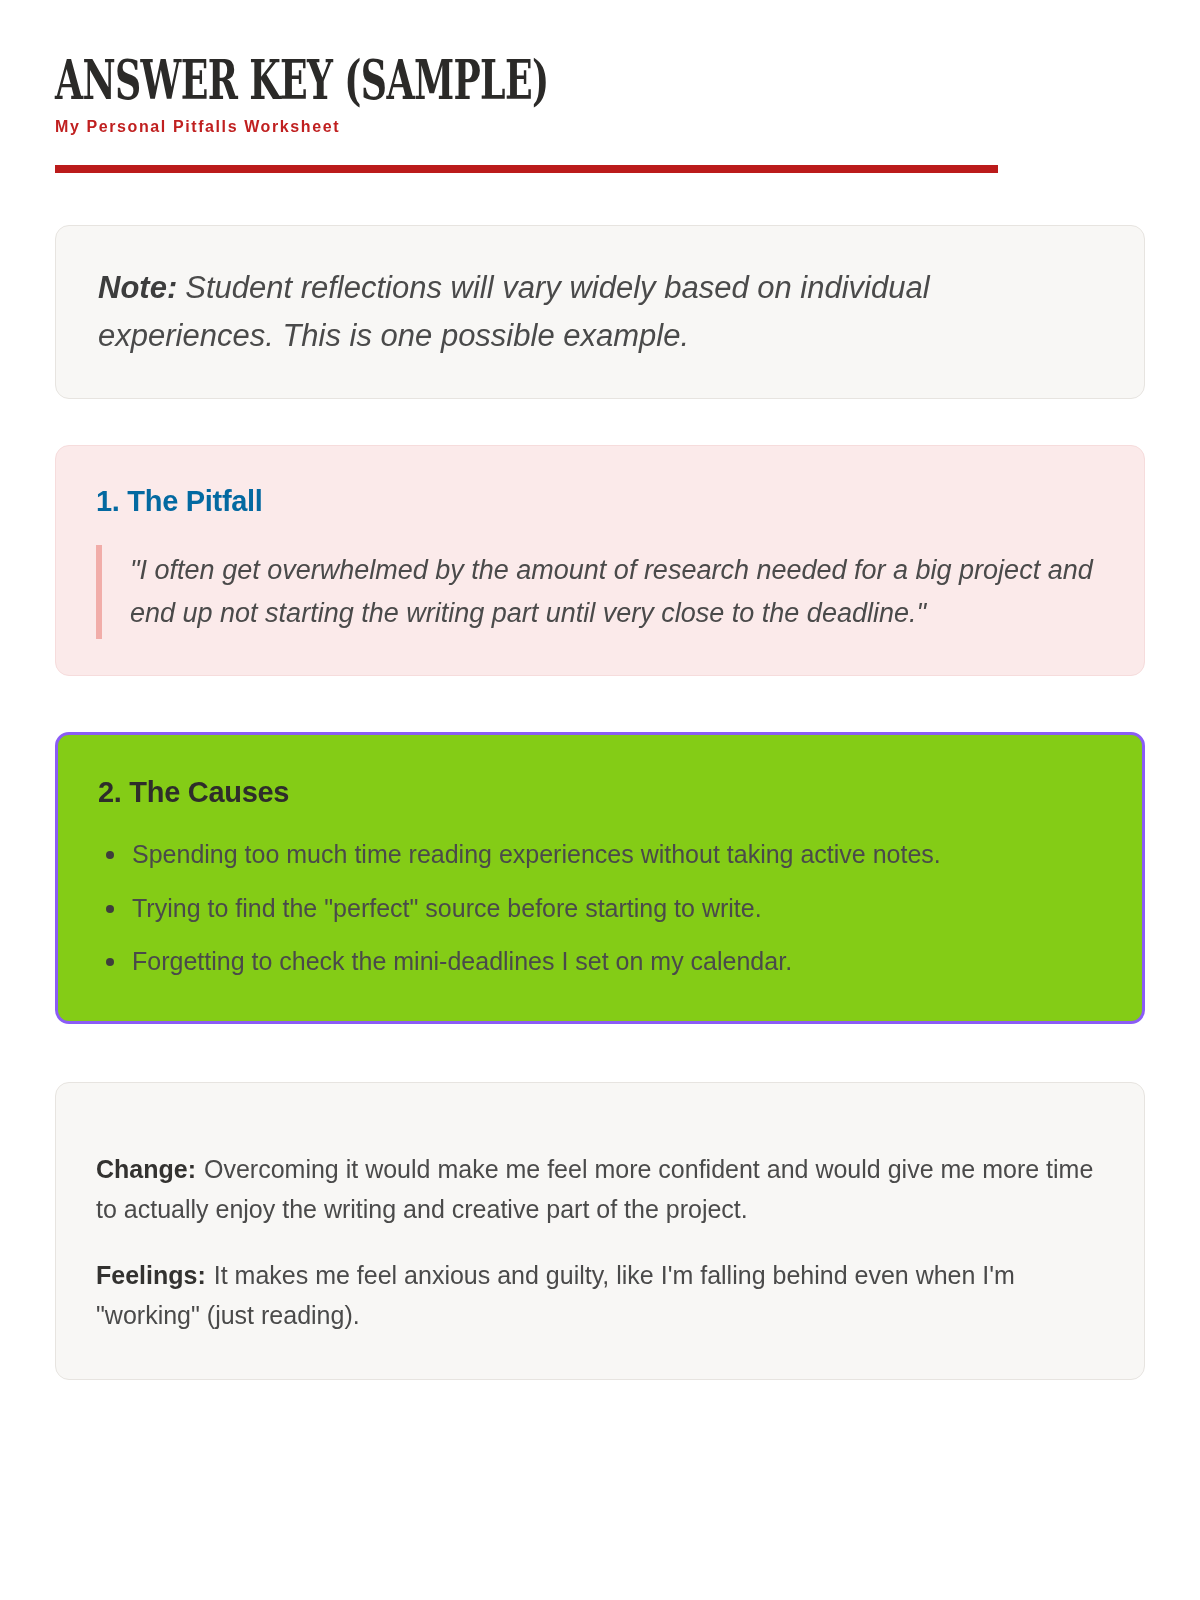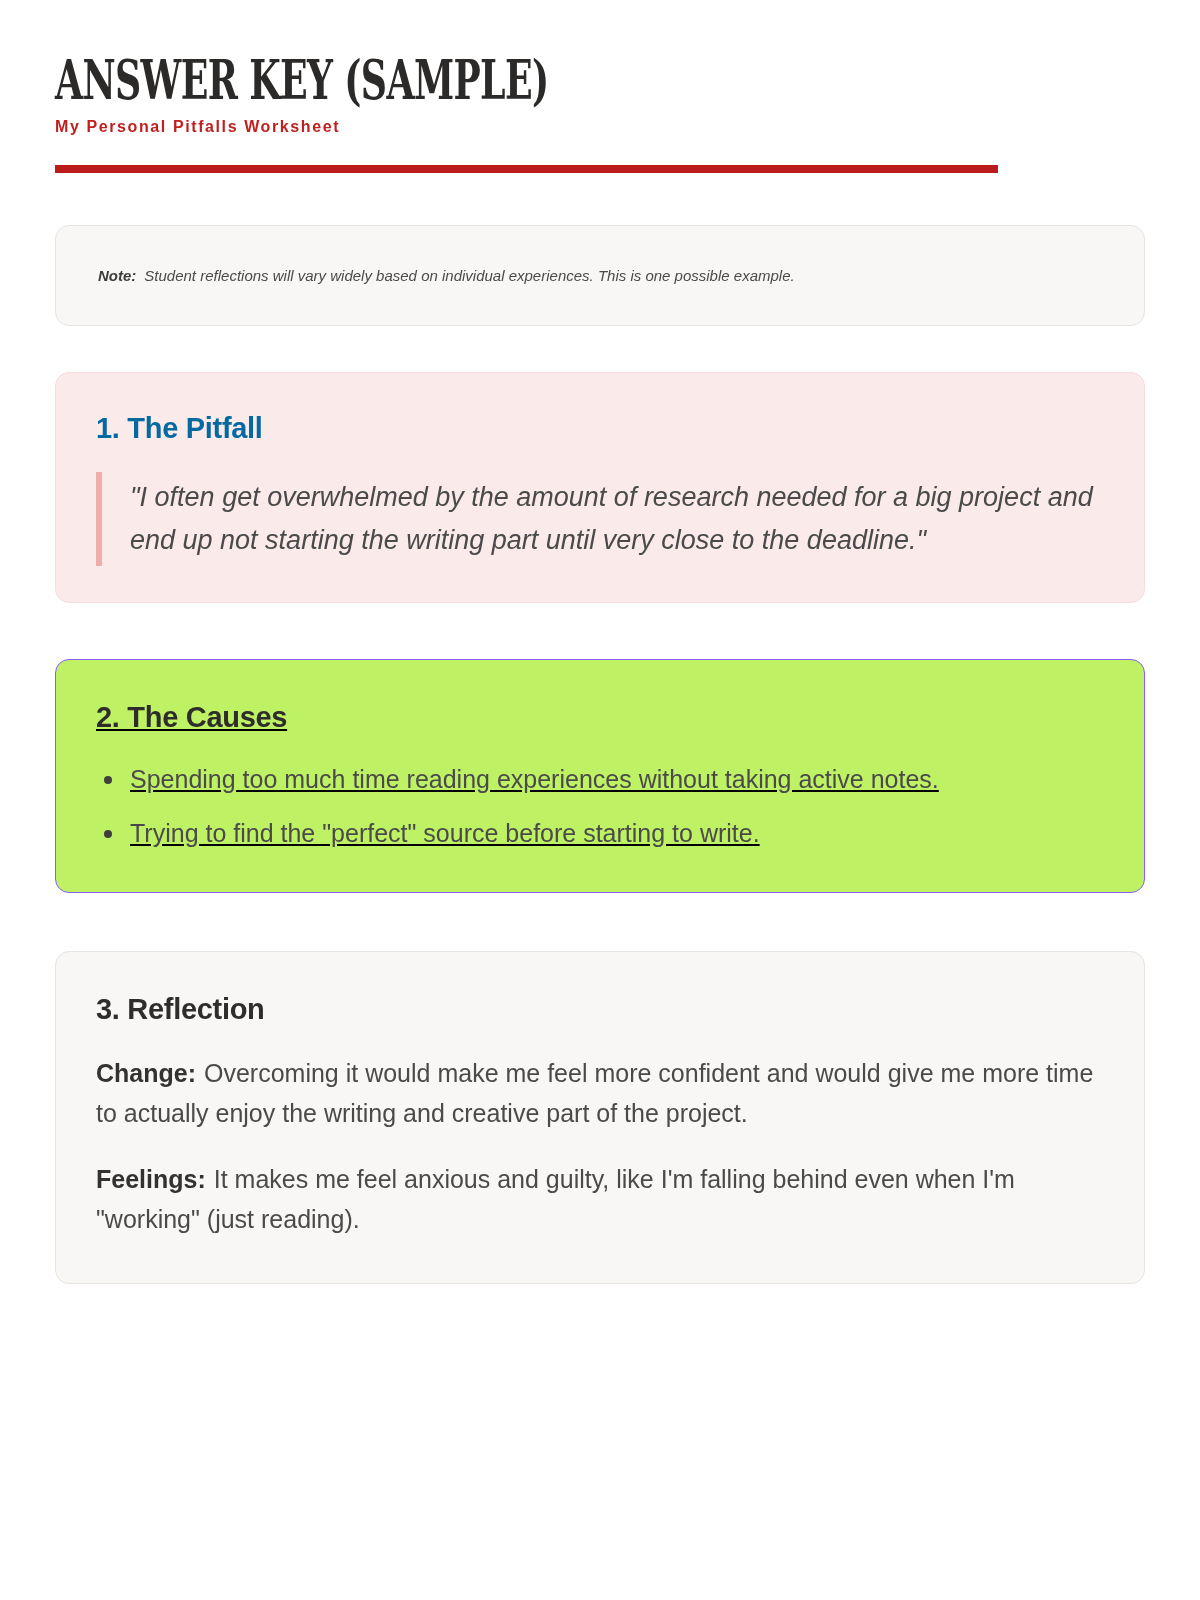--- a/index.html
+++ b/index.html
@@ -54,21 +54,21 @@
   }
   .note-card {
     margin-top: 52px;
     background: #f8f7f5;
     border: 1px solid #e7e4e0;
     padding: 38px 42px;
   }
   .note-text {
     margin: 0;
     font-style: italic;
-    font-size: 15px;
+    font-size: 31px;
     line-height: 1.55;
     color: #4a4a4a;
   }
   .note-label {
     font-weight: bold;
     margin-right: 8px;
     color: #3d3d3d;
   }
 
   .pitfall-card {
@@ -93,24 +93,23 @@
     border-left: 6px solid #f1ada9;
     padding: 4px 0 4px 28px;
     font-style: italic;
     font-size: 27px;
     line-height: 1.6;
     color: #4a4a4a;
   }
 
   .causes-card {
     margin-top: 56px;
-    background: #bef264;
-    border: 1px solid #8b5cf6;
+    background: #84cc16;
+    border: 3px solid #8b5cf6;
     padding: 40px;
-    text-decoration: underline;
   }
   .causes-list {
     list-style: none;
     margin: 26px 0 0 0;
     padding: 0;
   }
   .causes-list li {
     position: relative;
     padding-left: 34px;
     margin: 0 0 16px 0;
@@ -173,25 +172,28 @@
     <h2 class="section-heading">2. The Causes</h2>
     <ul class="causes-list">
       <li>
         <span class="bullet-dot"></span>
         <span>Spending too much time reading experiences without taking active notes.</span>
       </li>
       <li>
         <span class="bullet-dot"></span>
         <span>Trying to find the "perfect" source before starting to write.</span>
       </li>
+      <li>
+        <span class="bullet-dot"></span>
+        <span>Forgetting to check the mini-deadlines I set on my calendar.</span>
+      </li>
     </ul>
   </div>
 
   <div class="card reflection-card">
-    <h2 class="section-heading">3. Reflection</h2>
     <p class="reflection-para">
       <span class="para-label">Change:</span><span>Overcoming it would make me feel more confident and would give me more time to actually enjoy the writing and creative part of the project.</span>
     </p>
     <p class="reflection-para">
       <span class="para-label">Feelings:</span><span>It makes me feel anxious and guilty, like I'm falling behind even when I'm "working" (just reading).</span>
     </p>
   </div>
 
 </div>
 

